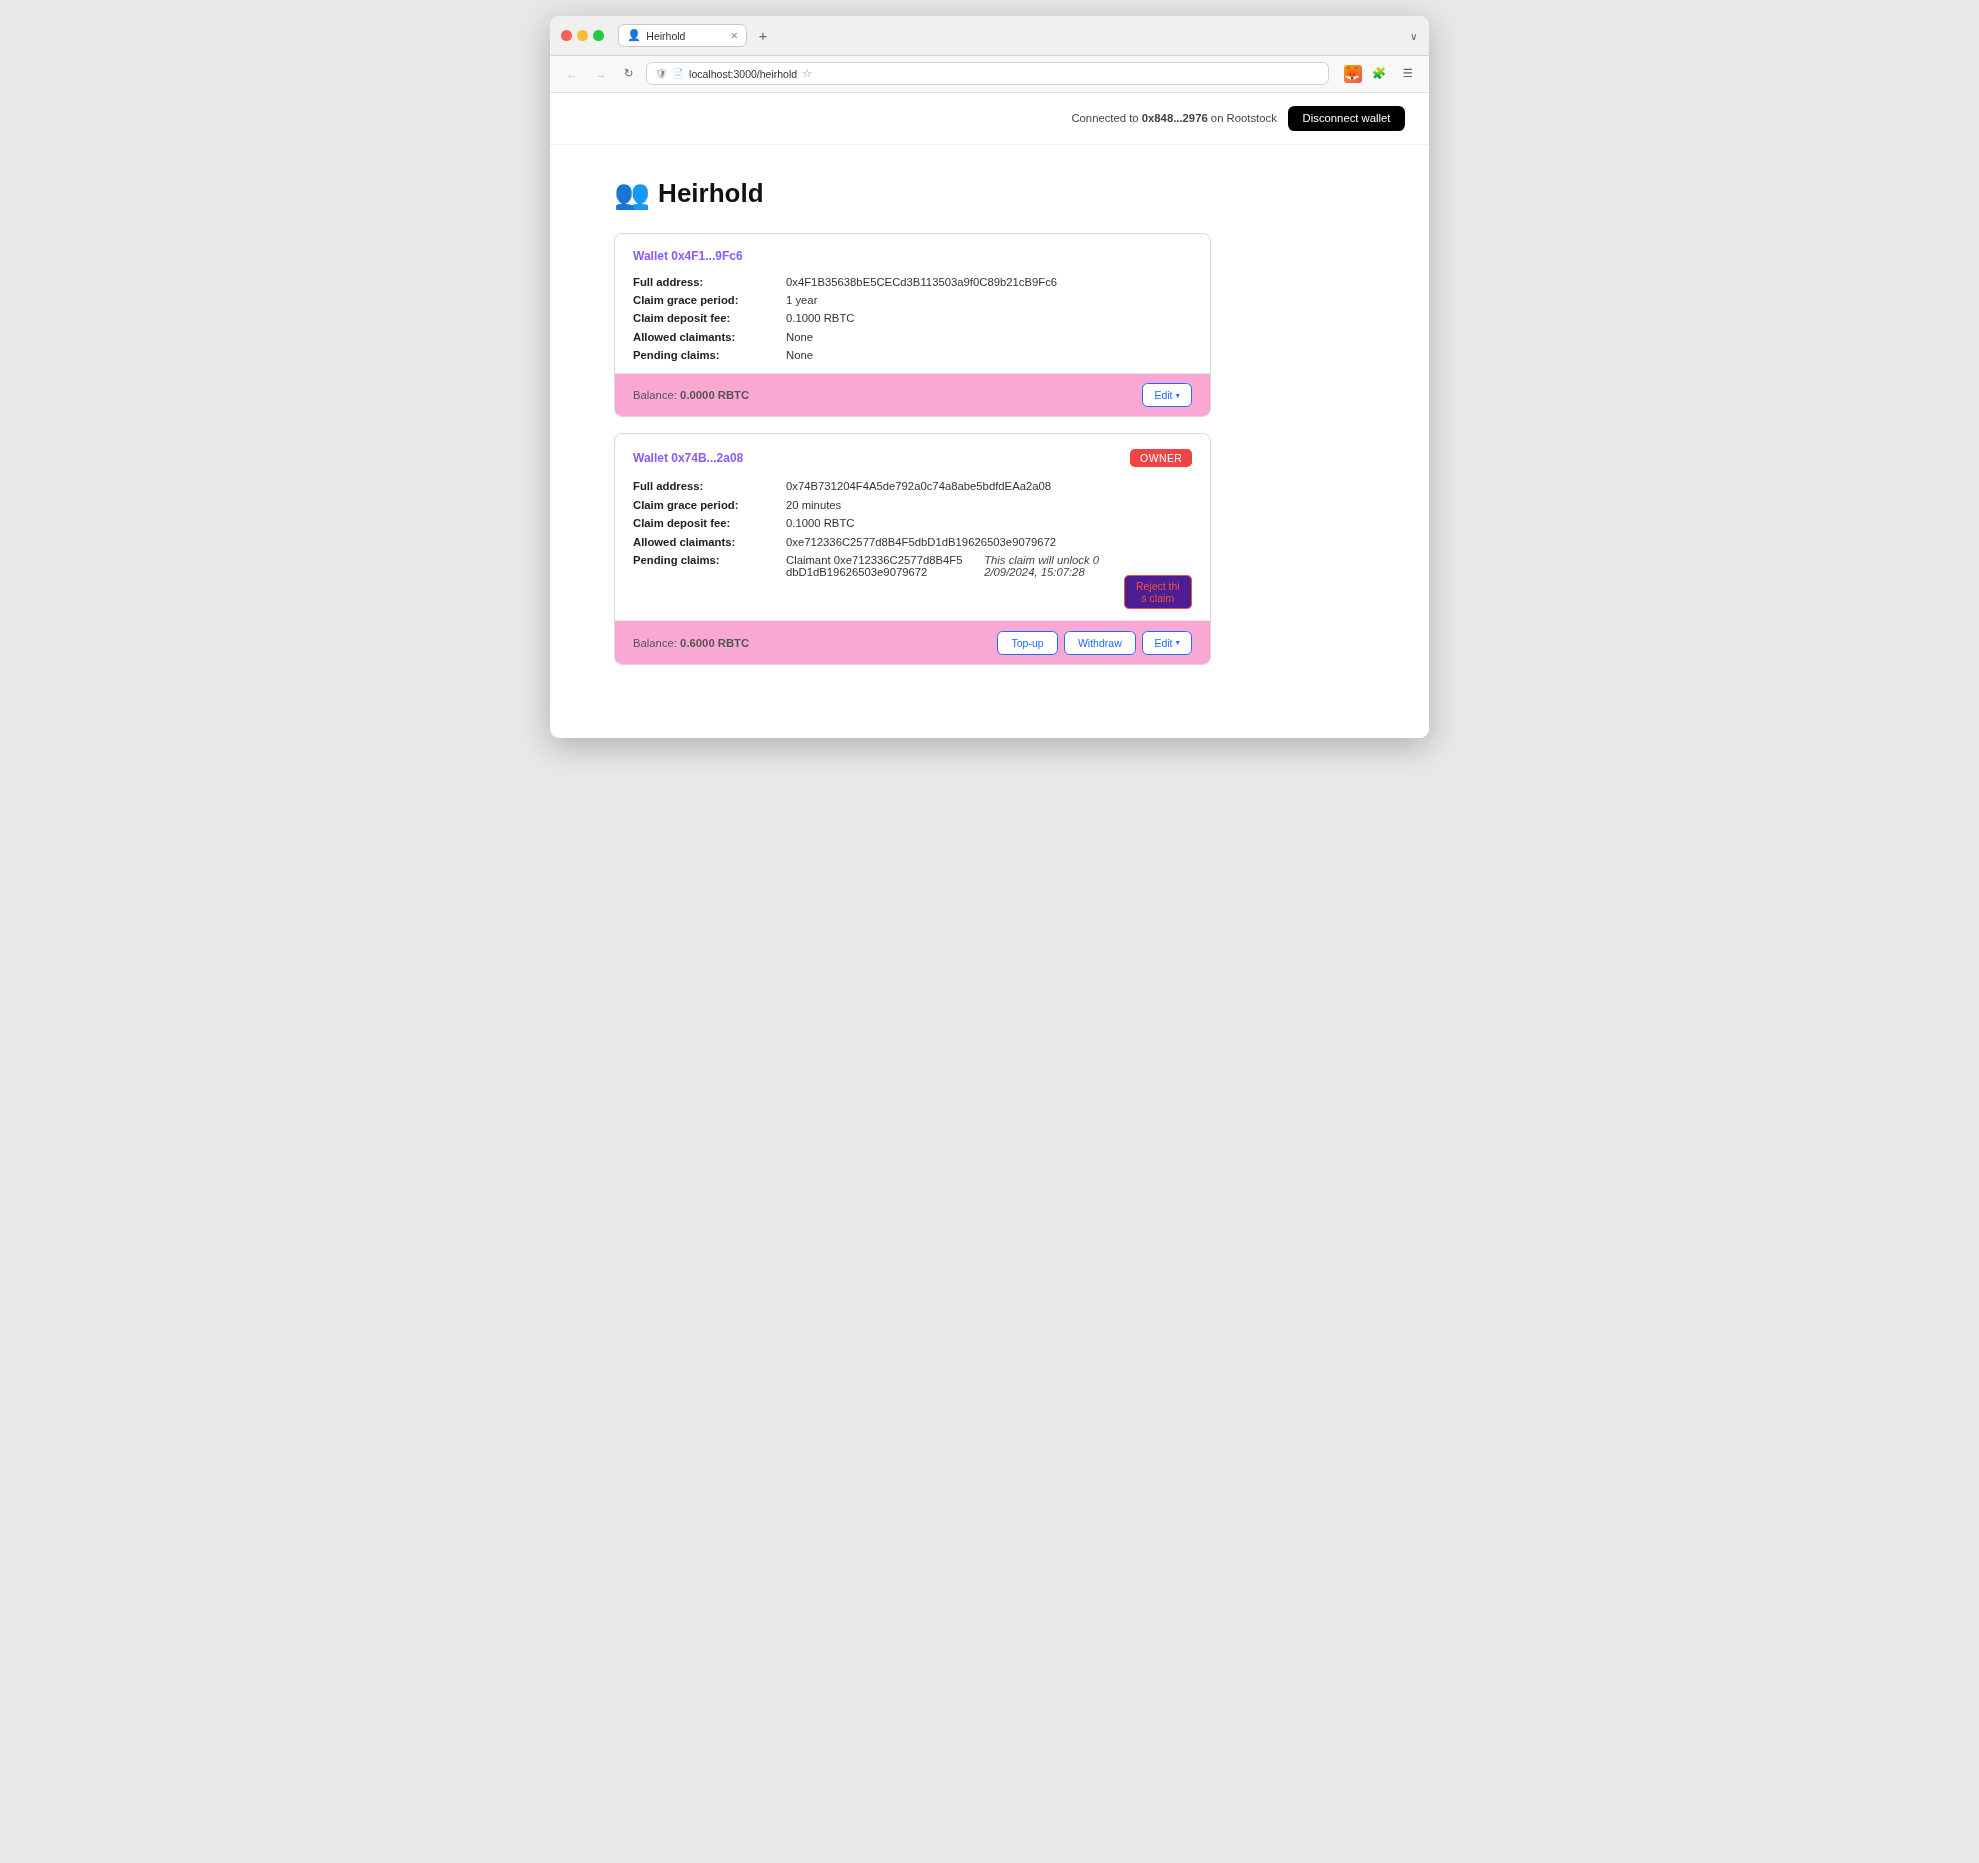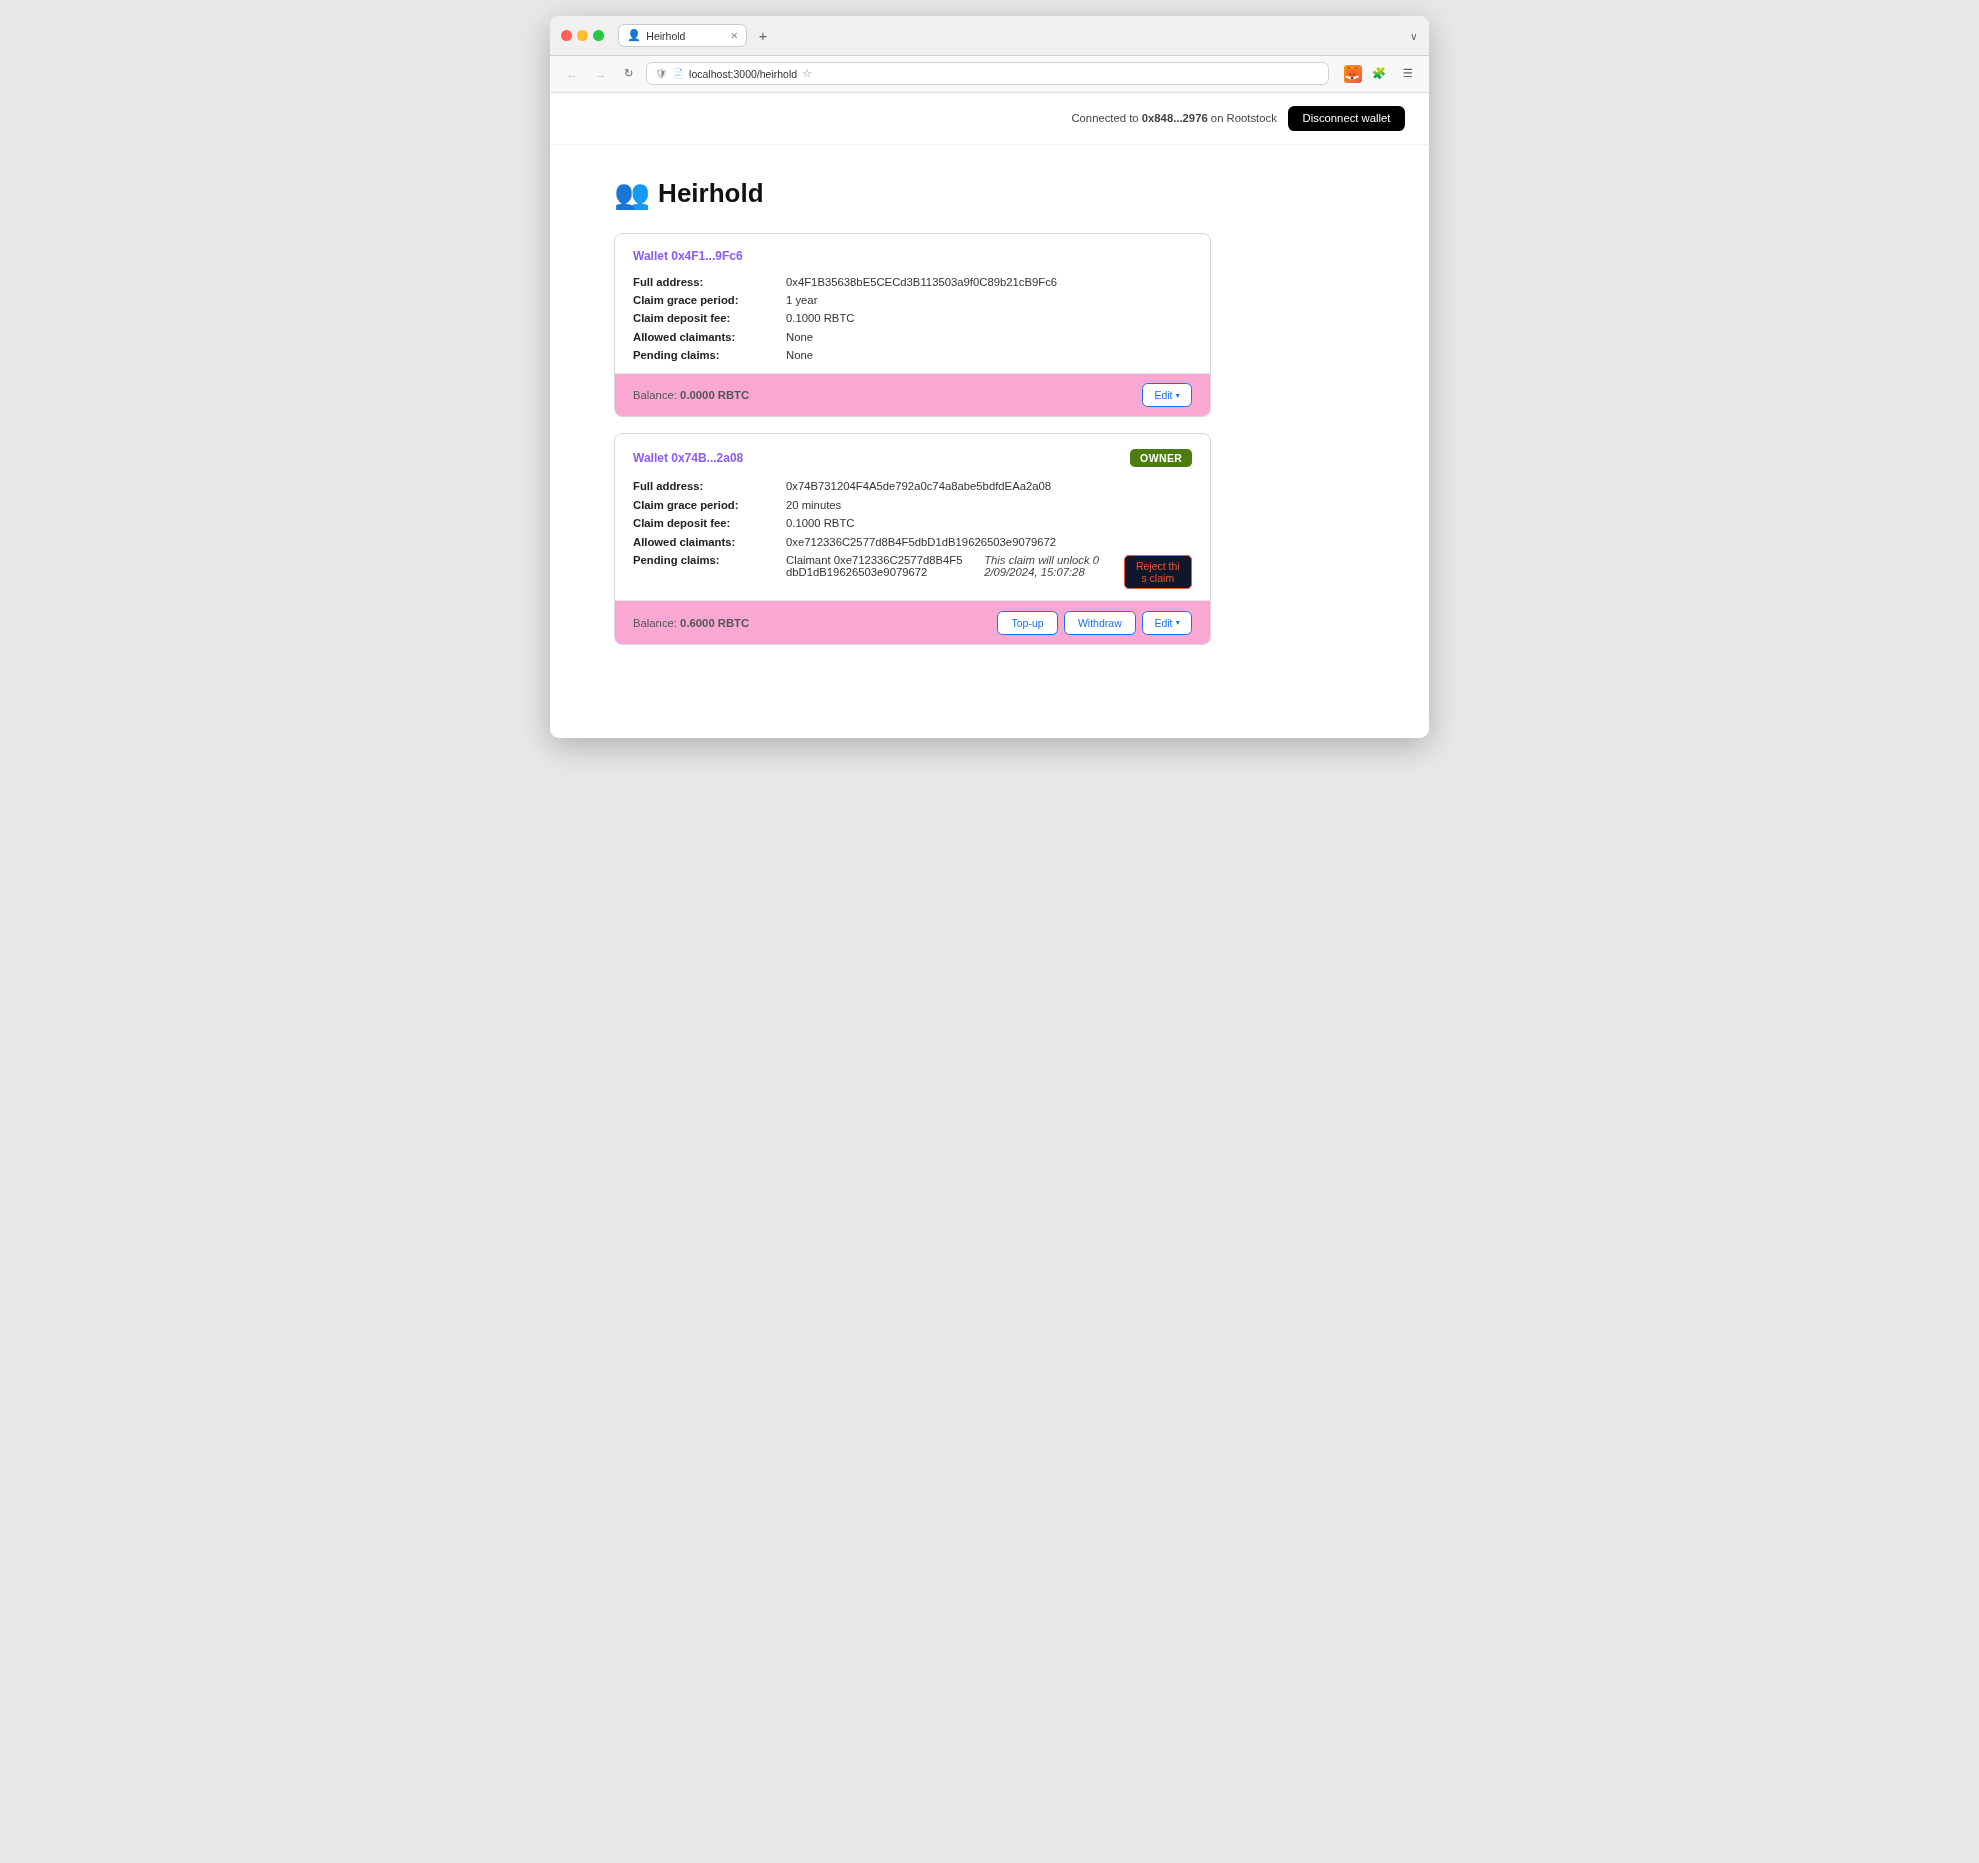--- a/index.html
+++ b/index.html
@@ -187,49 +187,49 @@
       align-items: center;
       justify-content: space-between;
       margin-bottom: 13px;
     }
     .wallet-title {
       font-size: 12px;
       font-weight: 700;
       color: #8b5cf6;
     }
     .owner-badge {
-      background: #4d7c0f;
+      background: #ef4444;
       color: #fff;
       border-radius: 4.8px;
       padding: 3.2px 9.7px;
       font-size: 10.5px;
-      font-weight: 700;
+      font-weight: 400;
       letter-spacing: 0.4px;
     }
     .wallet-fields { display: flex; flex-direction: column; gap: 6.4px; }
     .wallet-field {
       display: flex;
       align-items: flex-start;
       font-size: 11.3px;
       color: #222;
     }
     .field-label {
       font-weight: 700;
       min-width: 153px;
       flex-shrink: 0;
     }
     .field-value { color: #333; word-break: break-all; }
     .pending-claim-block { display: flex; gap: 16px; }
     .claim-italic { font-style: italic; color: #444; }
     .reject-claim-btn {
       display: inline-block;
-      margin-top: 1px;
+      margin-top: 21px;
       border: 1.2px solid #e53;
       color: #e53;
-      background: #0f172a;
+      background: #4c1d95;
       border-radius: 4.8px;
       padding: 4px 11.3px;
       font-size: 10.5px;
       cursor: pointer;
       width: fit-content;
     }
     .wallet-card-footer {
       background: #f9a8d4;
       border-top: 0.8px solid #e8e8e8;
       padding: 9.7px 18px;

